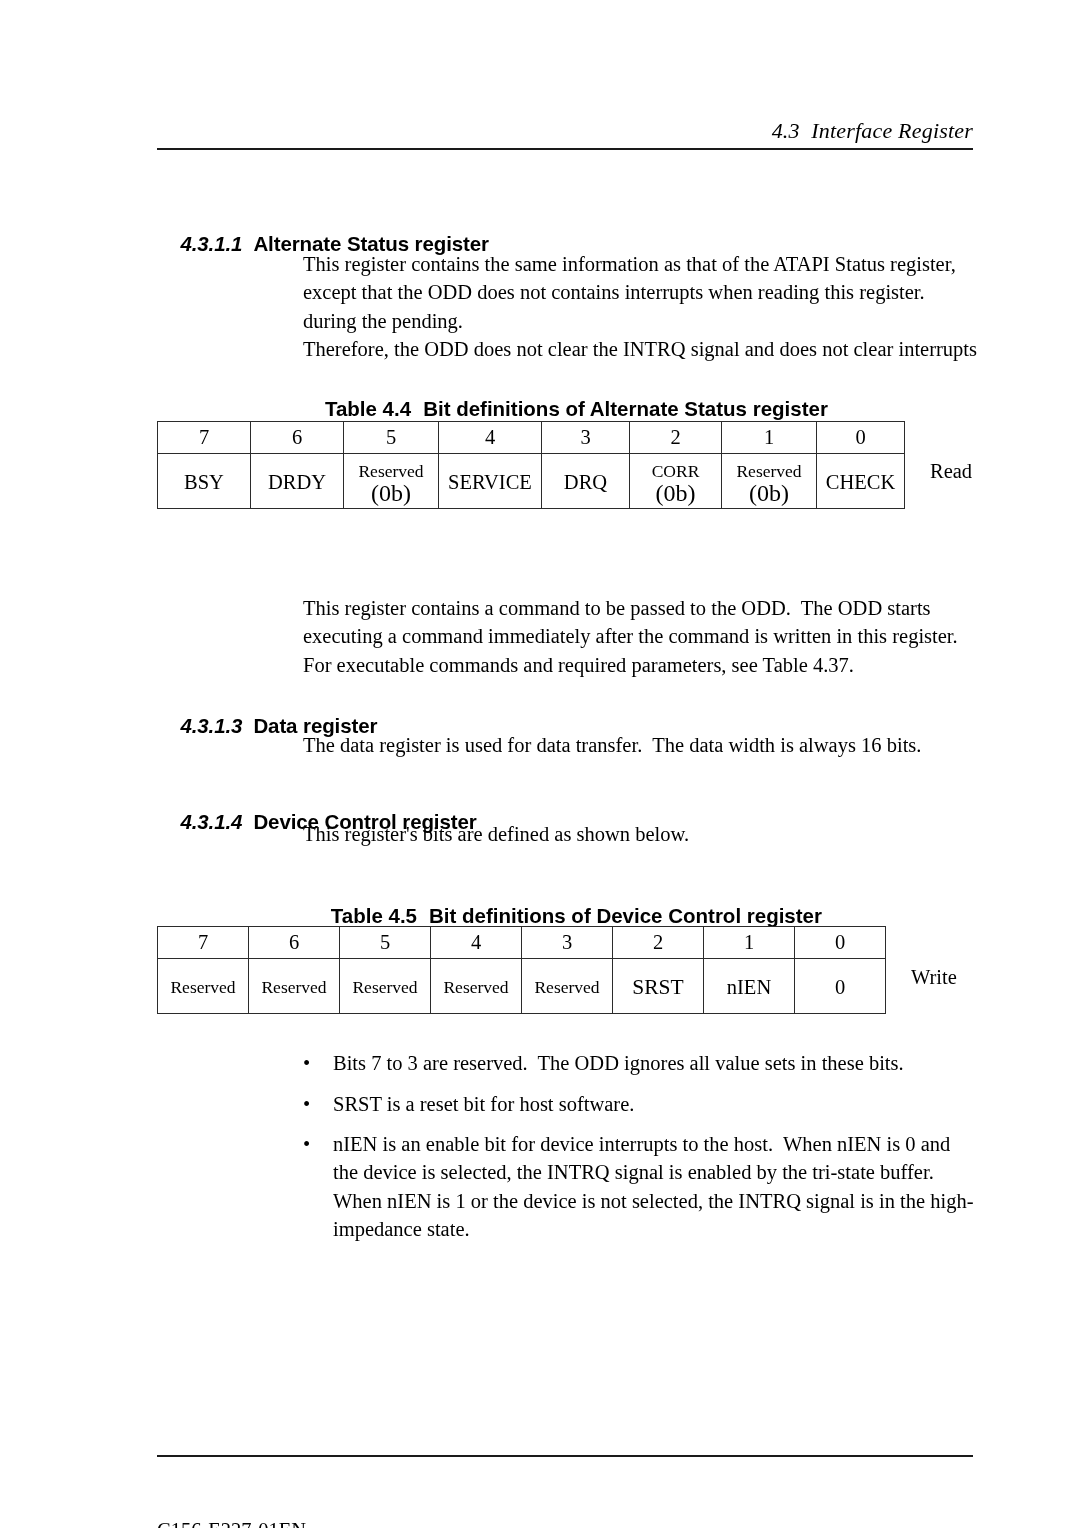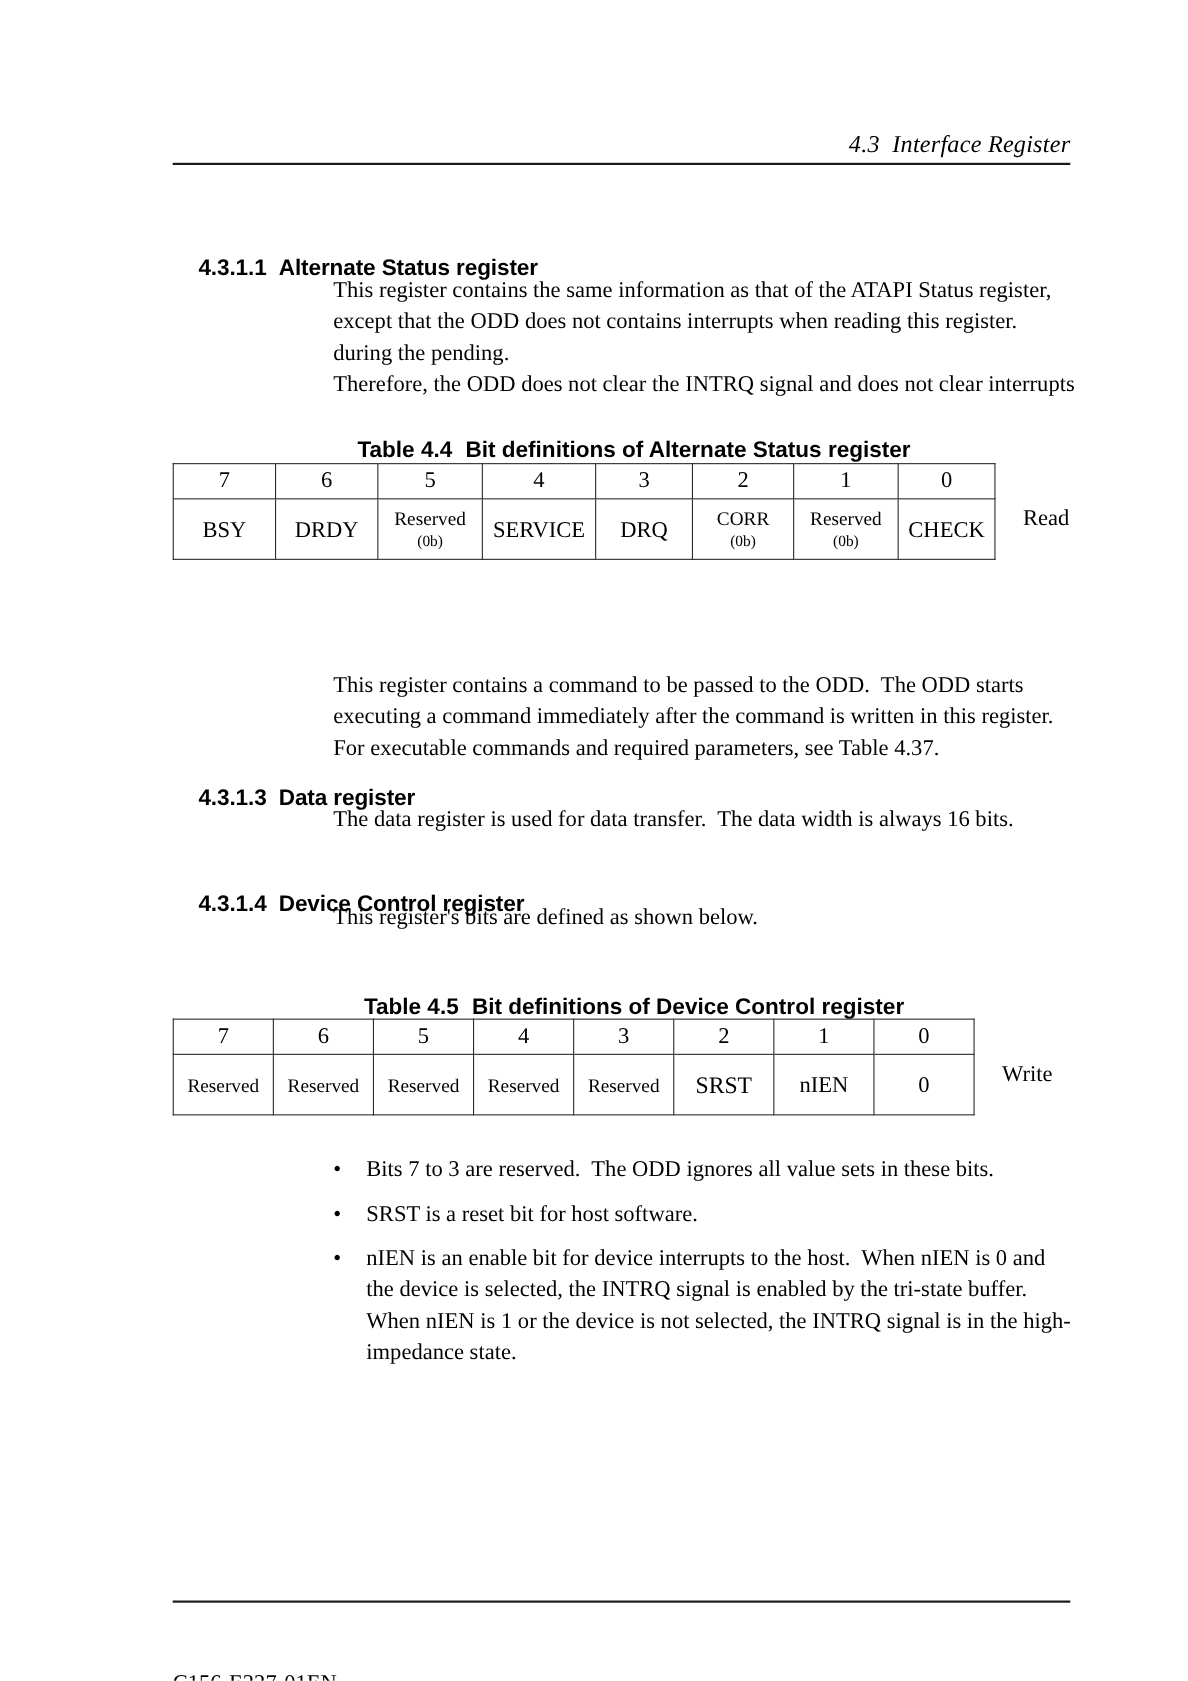--- a/index.html
+++ b/index.html
@@ -48,21 +48,21 @@
   
   .section-head {
     position: absolute;
     left: 158px;
     font-family: "Liberation Sans", "DejaVu Sans", sans-serif;
     font-weight: bold;
     font-size: 20.5px;
     white-space: pre;
     letter-spacing: -0.1px;
   }
-  .section-head .num { margin-right: 11px; }
+  .section-head .num { margin-right: 11px; font-style: italic; }
 
   
   .body-par {
     position: absolute;
     left: 303px;
     width: 680px;
     font-size: 20.5px;
     line-height: 28.4px;
     text-align: left;
   }
@@ -99,21 +99,21 @@
   table.bit-table tr.bit-index td {
     height: 31px;
     line-height: 31px;
   }
   table.bit-table tr.bit-name td {
     height: 53px;
     line-height: 22px;
     padding-top: 1px;
   }
   .cell-main { display: block; white-space: pre; }
-  .cell-sub  { display: block; white-space: pre; font-size: 14px; }
+  .cell-sub  { display: block; white-space: pre; font-size: 24px; }
   .cell-small .cell-main { font-size: 17.5px; }
   .cell-emph .cell-main { font-size: 21.5px; }
 
   .rw-label {
     position: absolute;
     font-size: 20.5px;
     white-space: pre;
   }
 
   
@@ -259,21 +259,21 @@
           <td>
             <span class="cell-main">CHECK</span>
             <span class="cell-sub"></span>
           </td>
         </tr>
       </tbody>
     </table>
   </div>
   <div class="rw-label" style="left:930px; top:460px;">Read</div>
 
-  <div class="body-par" style="top:594px;margin-top:15px;">
+  <div class="body-par" style="top:594px;">
     <span class="ln">This register contains a command to be passed to the ODD.  The ODD starts</span>
     <span class="ln">executing a command immediately after the command is written in this register.</span>
     <span class="ln">For executable commands and required parameters, see Table 4.37.</span>
   </div>
 
   <div class="section-head" style="top:690px;">
     <span class="num">4.3.1.3</span><span>Data register</span>
   </div>
   <div class="body-par" style="top:731px;">
     <span class="ln">The data register is used for data transfer.  The data width is always 16 bits.</span>

